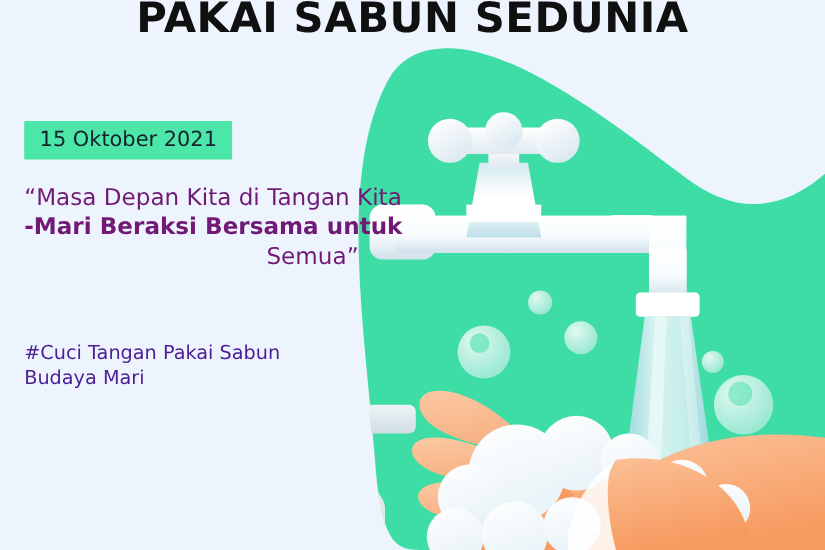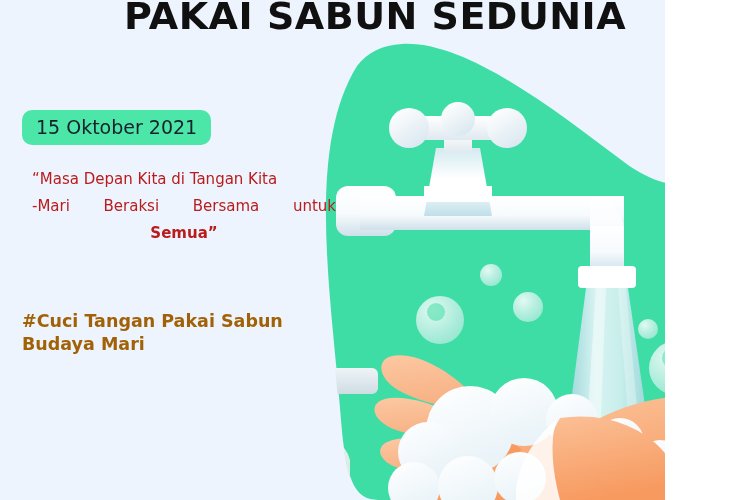--- a/index.html
+++ b/index.html
@@ -5,21 +5,21 @@
 <style>
   html, body {
     margin: 0;
     padding: 0;
     background: #ffffff;
   }
   * { box-sizing: border-box; }
 
   .poster {
     position: relative;
-    width: 665px;
+    width: 750px;
     height: 500px;
     overflow: hidden;
     background: #eef4fd;
     font-family: "Liberation Sans", sans-serif;
   }
 
   
   .art {
     position: absolute;
     inset: 0;
@@ -46,58 +46,58 @@
   
   .date-badge {
     position: absolute;
     left: 22px;
     top: 110px;
     background: #4ce6a8;
     color: #15212b;
     font-size: 19px;
     font-weight: normal;
     padding: 6px 14px 7px 14px;
-    border-radius: 10px;
+    border-radius: 1px;
     z-index: 5;
     font-family: "DejaVu Sans", sans-serif;
   }
 
   
   .quote {
     position: absolute;
-    left: 32px;
+    left: 22px;
     top: 166px;
     width: 304px;
     z-index: 5;
-    color: #b91c1c;
+    color: #701a75;
     font-family: "DejaVu Sans", sans-serif;
-    font-size: 15px;
+    font-size: 21px;
     line-height: 27px;
   }
   .quote .l1 { font-weight: normal; white-space: nowrap; }
   .quote .lj {
-    font-weight: normal;
+    font-weight: bold;
     text-align: justify;
     text-align-last: justify;
     white-space: nowrap;
   }
-  .quote .lend { font-weight: bold; text-align: center; }
+  .quote .lend { font-weight: normal; text-align: right; }
 
   
   .hashtag {
     position: absolute;
     left: 22px;
     top: 310px;
     width: 300px;
     z-index: 5;
-    color: #a16207;
+    color: #4c1d95;
     font-family: "DejaVu Sans", sans-serif;
     font-size: 17.5px;
     line-height: 23px;
-    font-weight: bold;
+    font-weight: normal;
   }
 </style>
 </head>
 <body>
 
 <div class="poster">
 
   <svg class="art" viewBox="0 0 750 500" preserveAspectRatio="none">
     <defs>
       <linearGradient id="gFaucetBody" x1="0" y1="0" x2="0" y2="1">

